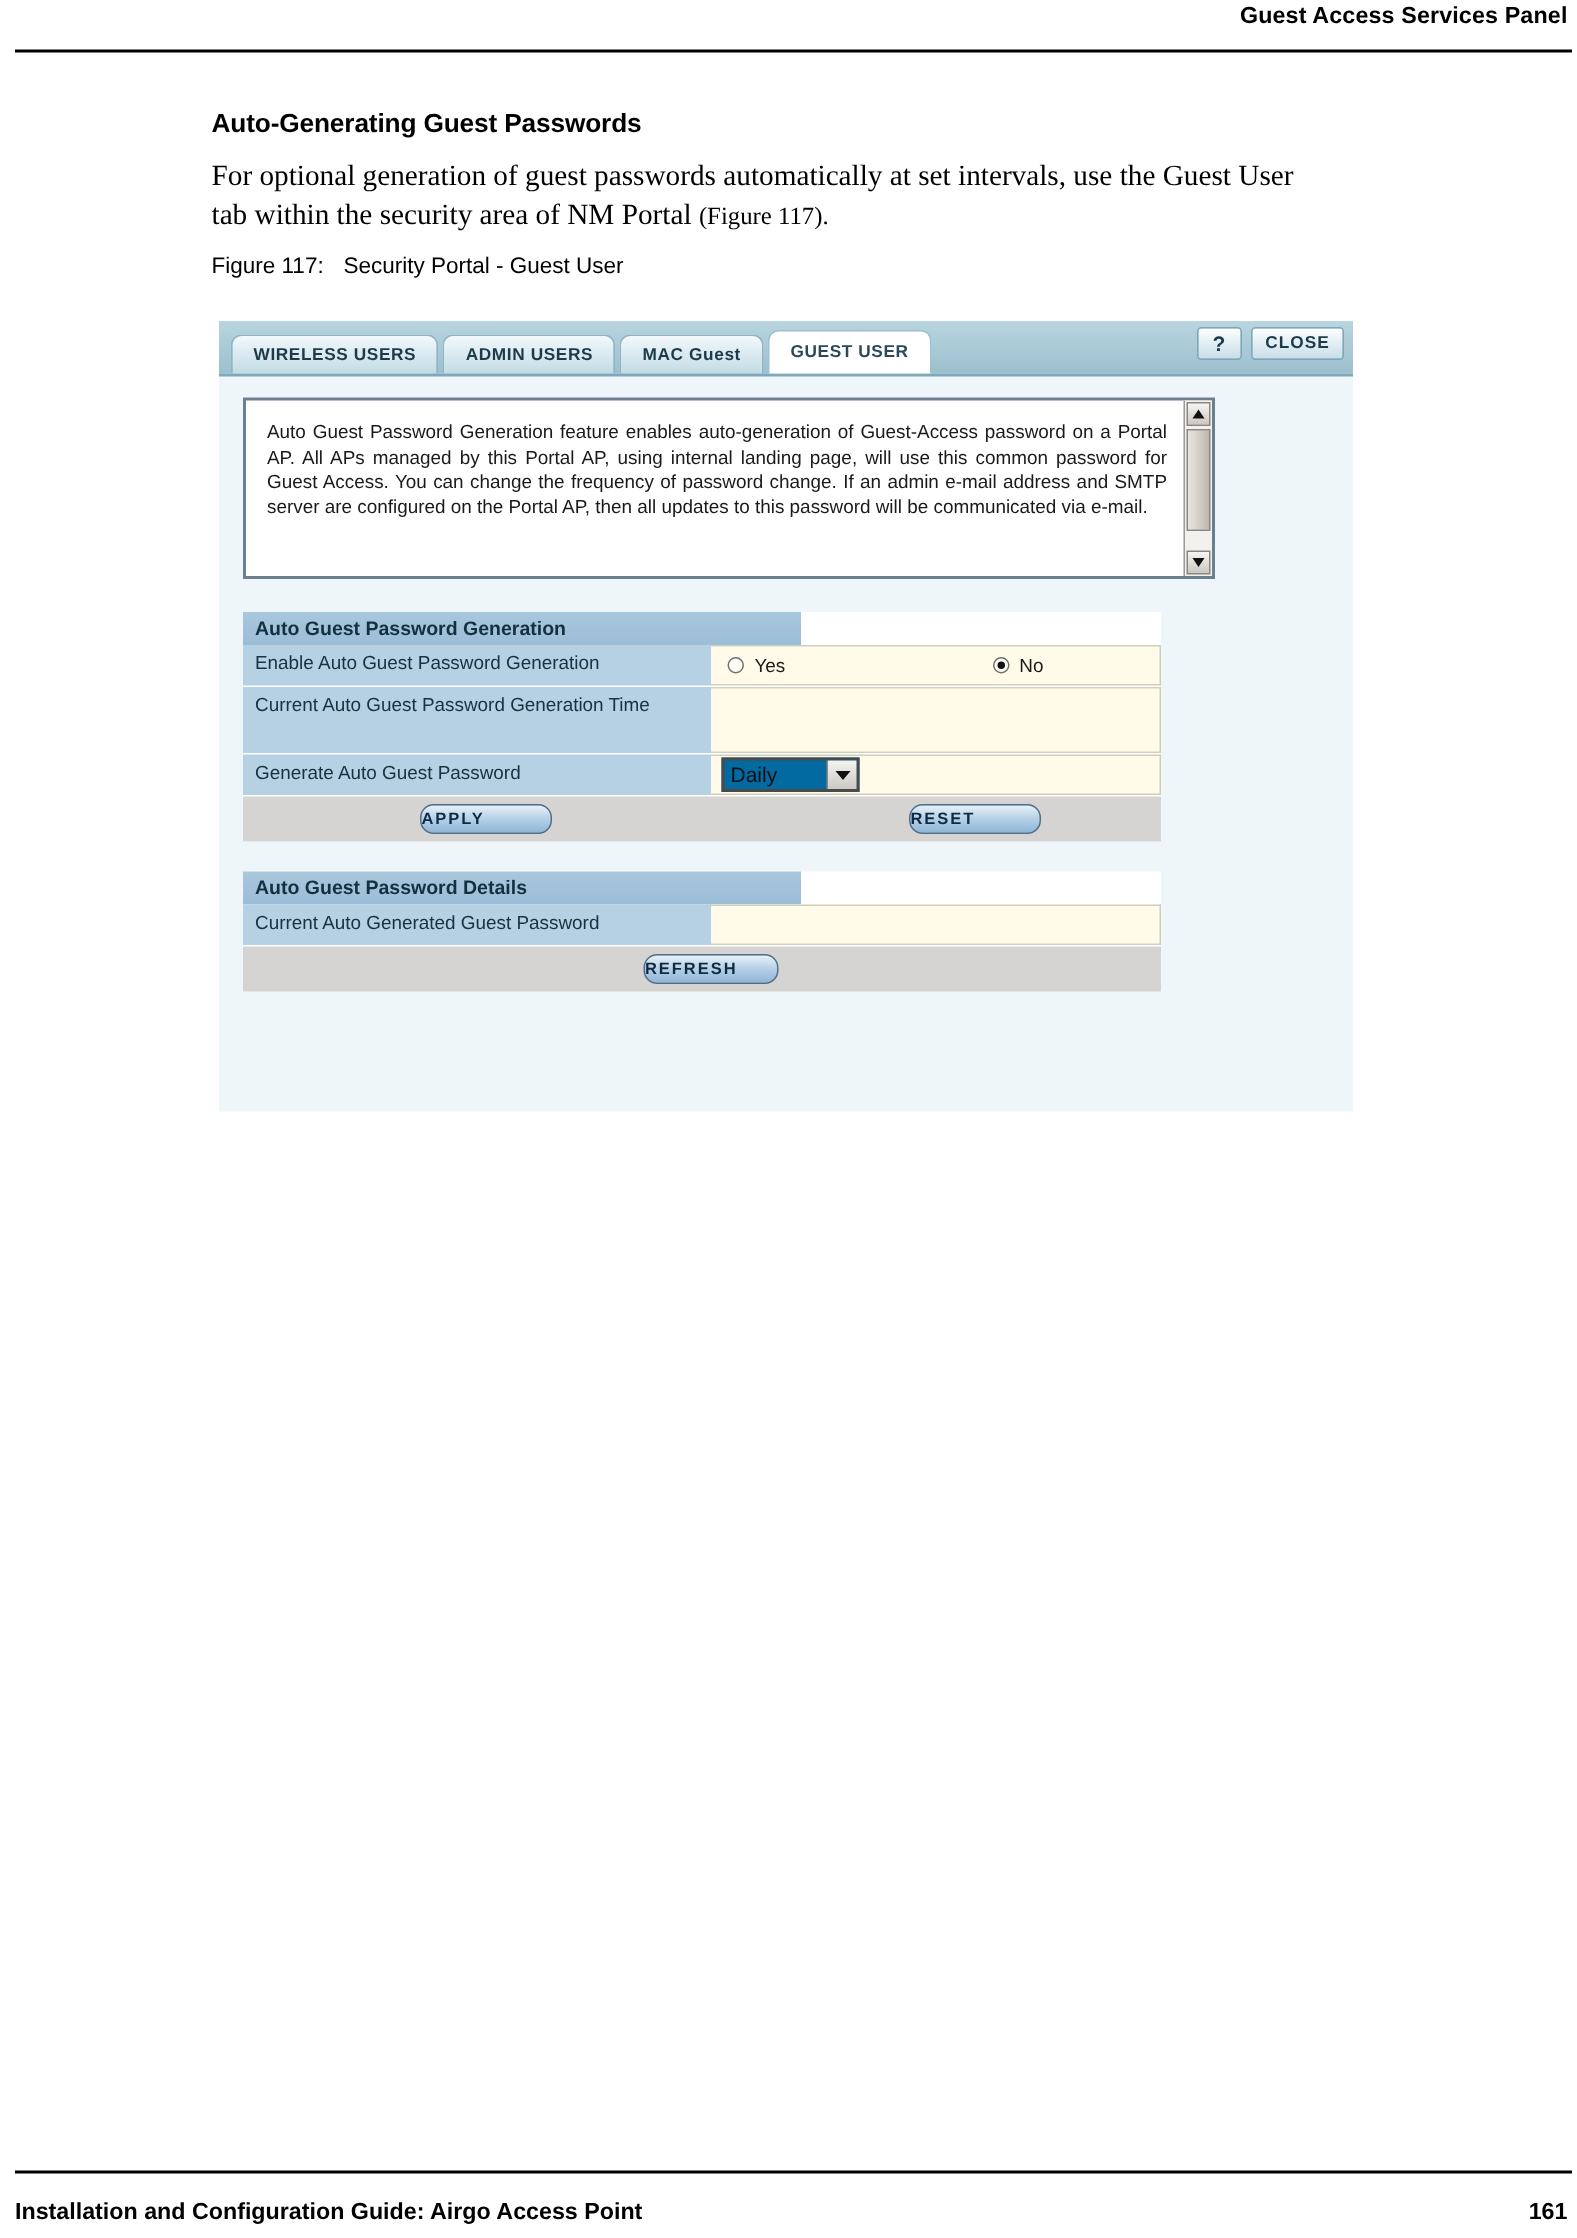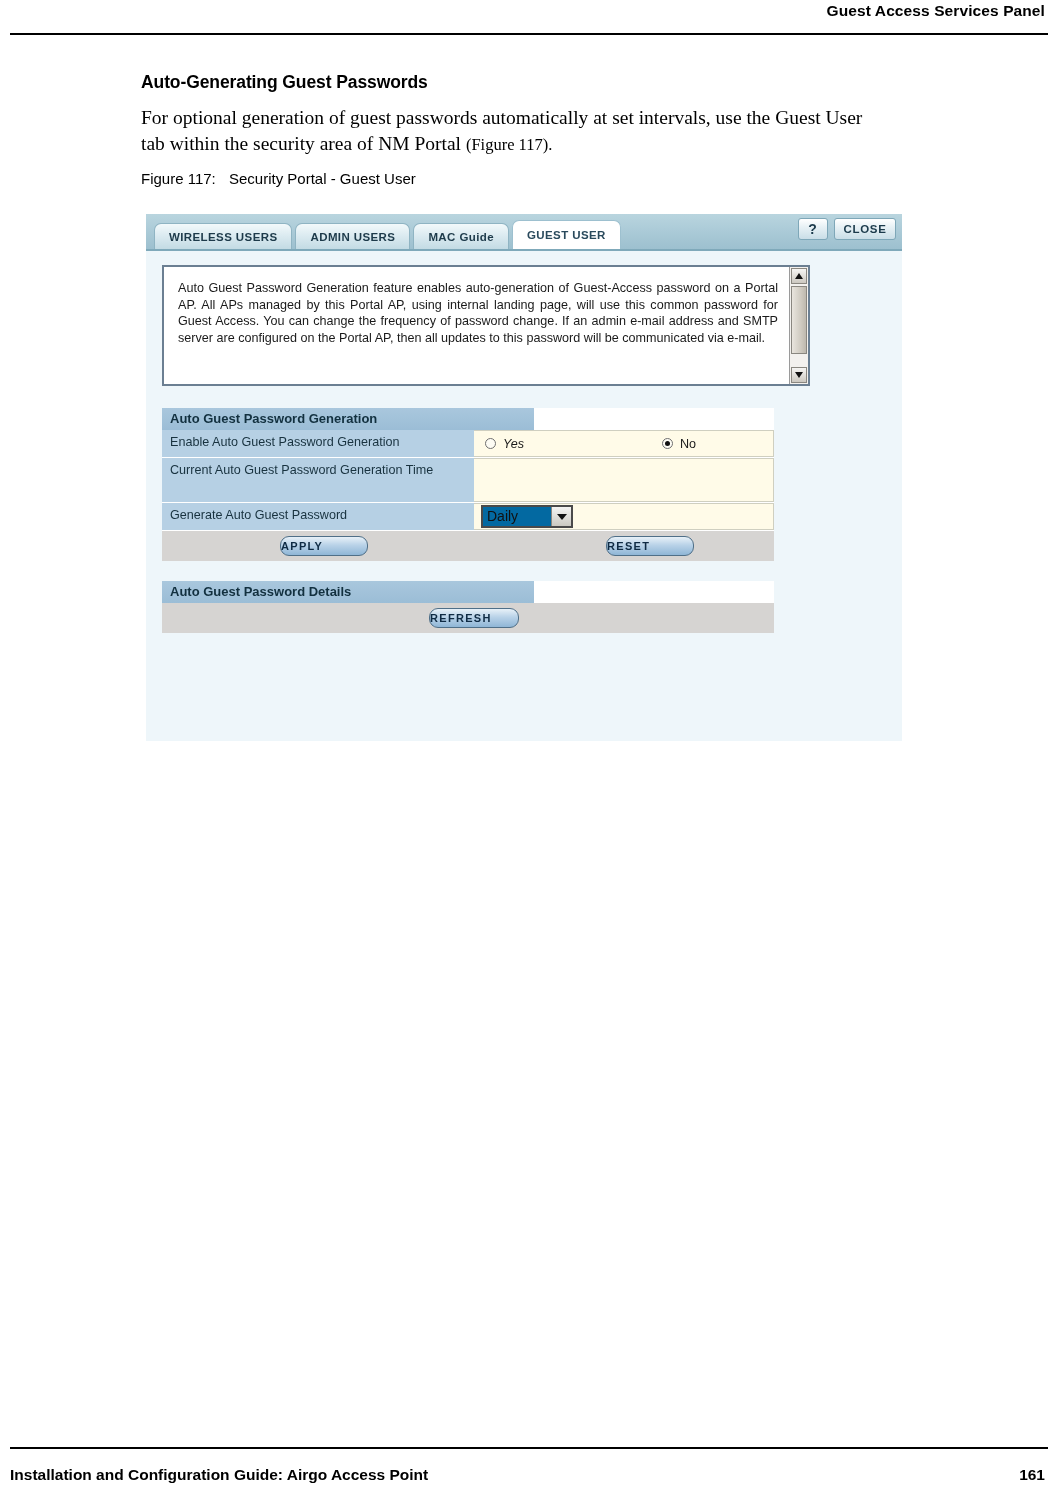--- a/index.html
+++ b/index.html
@@ -271,21 +271,21 @@
     display: flex;
     align-items: center;
     width: 100%;
   }
   .radio-opt {
     display: flex;
     align-items: center;
     font-size: 12.6px;
     color: #1a1a1a;
   }
-  .radio-opt.yes { margin-left: 4px; font-style: italic; }
+  .radio-opt.yes { margin-left: 4px; }
   .radio-opt.no  { margin-left: 138px; }
   .radio-dot {
     width: 11px;
     height: 11px;
     border-radius: 50%;
     border: 1px solid #6f6f6f;
     background: #fdfcf4;
     margin-right: 7px;
     position: relative;
     box-sizing: border-box;
@@ -395,21 +395,21 @@
     <span class="caption-num">Figure 117:</span><span>Security Portal - Guest User</span>
   </div>
 </div>
 
 <div class="screenshot">
 
   <div class="tabbar">
     <div class="tabs">
       <div class="tab">WIRELESS USERS</div>
       <div class="tab">ADMIN USERS</div>
-      <div class="tab">MAC Guide</div>
+      <div class="tab">MAC Guest</div>
       <div class="tab active">GUEST USER</div>
     </div>
     <div class="tab-actions">
       <div class="btn-help">?</div>
       <div class="btn-close">CLOSE</div>
     </div>
   </div>
 
 
   <div class="desc-box">
@@ -461,20 +461,24 @@
 
     <div class="button-bar">
       <div class="btn btn-apply">APPLY</div>
       <div class="btn btn-reset">RESET</div>
     </div>
   </div>
 
   <div class="panel second">
     <div class="panel-title">Auto Guest Password Details</div>
 
+    <div class="panel-row">
+      <div class="row-label">Current Auto Generated Guest Password</div>
+      <div class="row-value"></div>
+    </div>
 
     <div class="button-bar">
       <div class="btn btn-refresh">REFRESH</div>
     </div>
   </div>
 
 </div>
 
 <div class="footer-rule"></div>
 <div class="footer">

